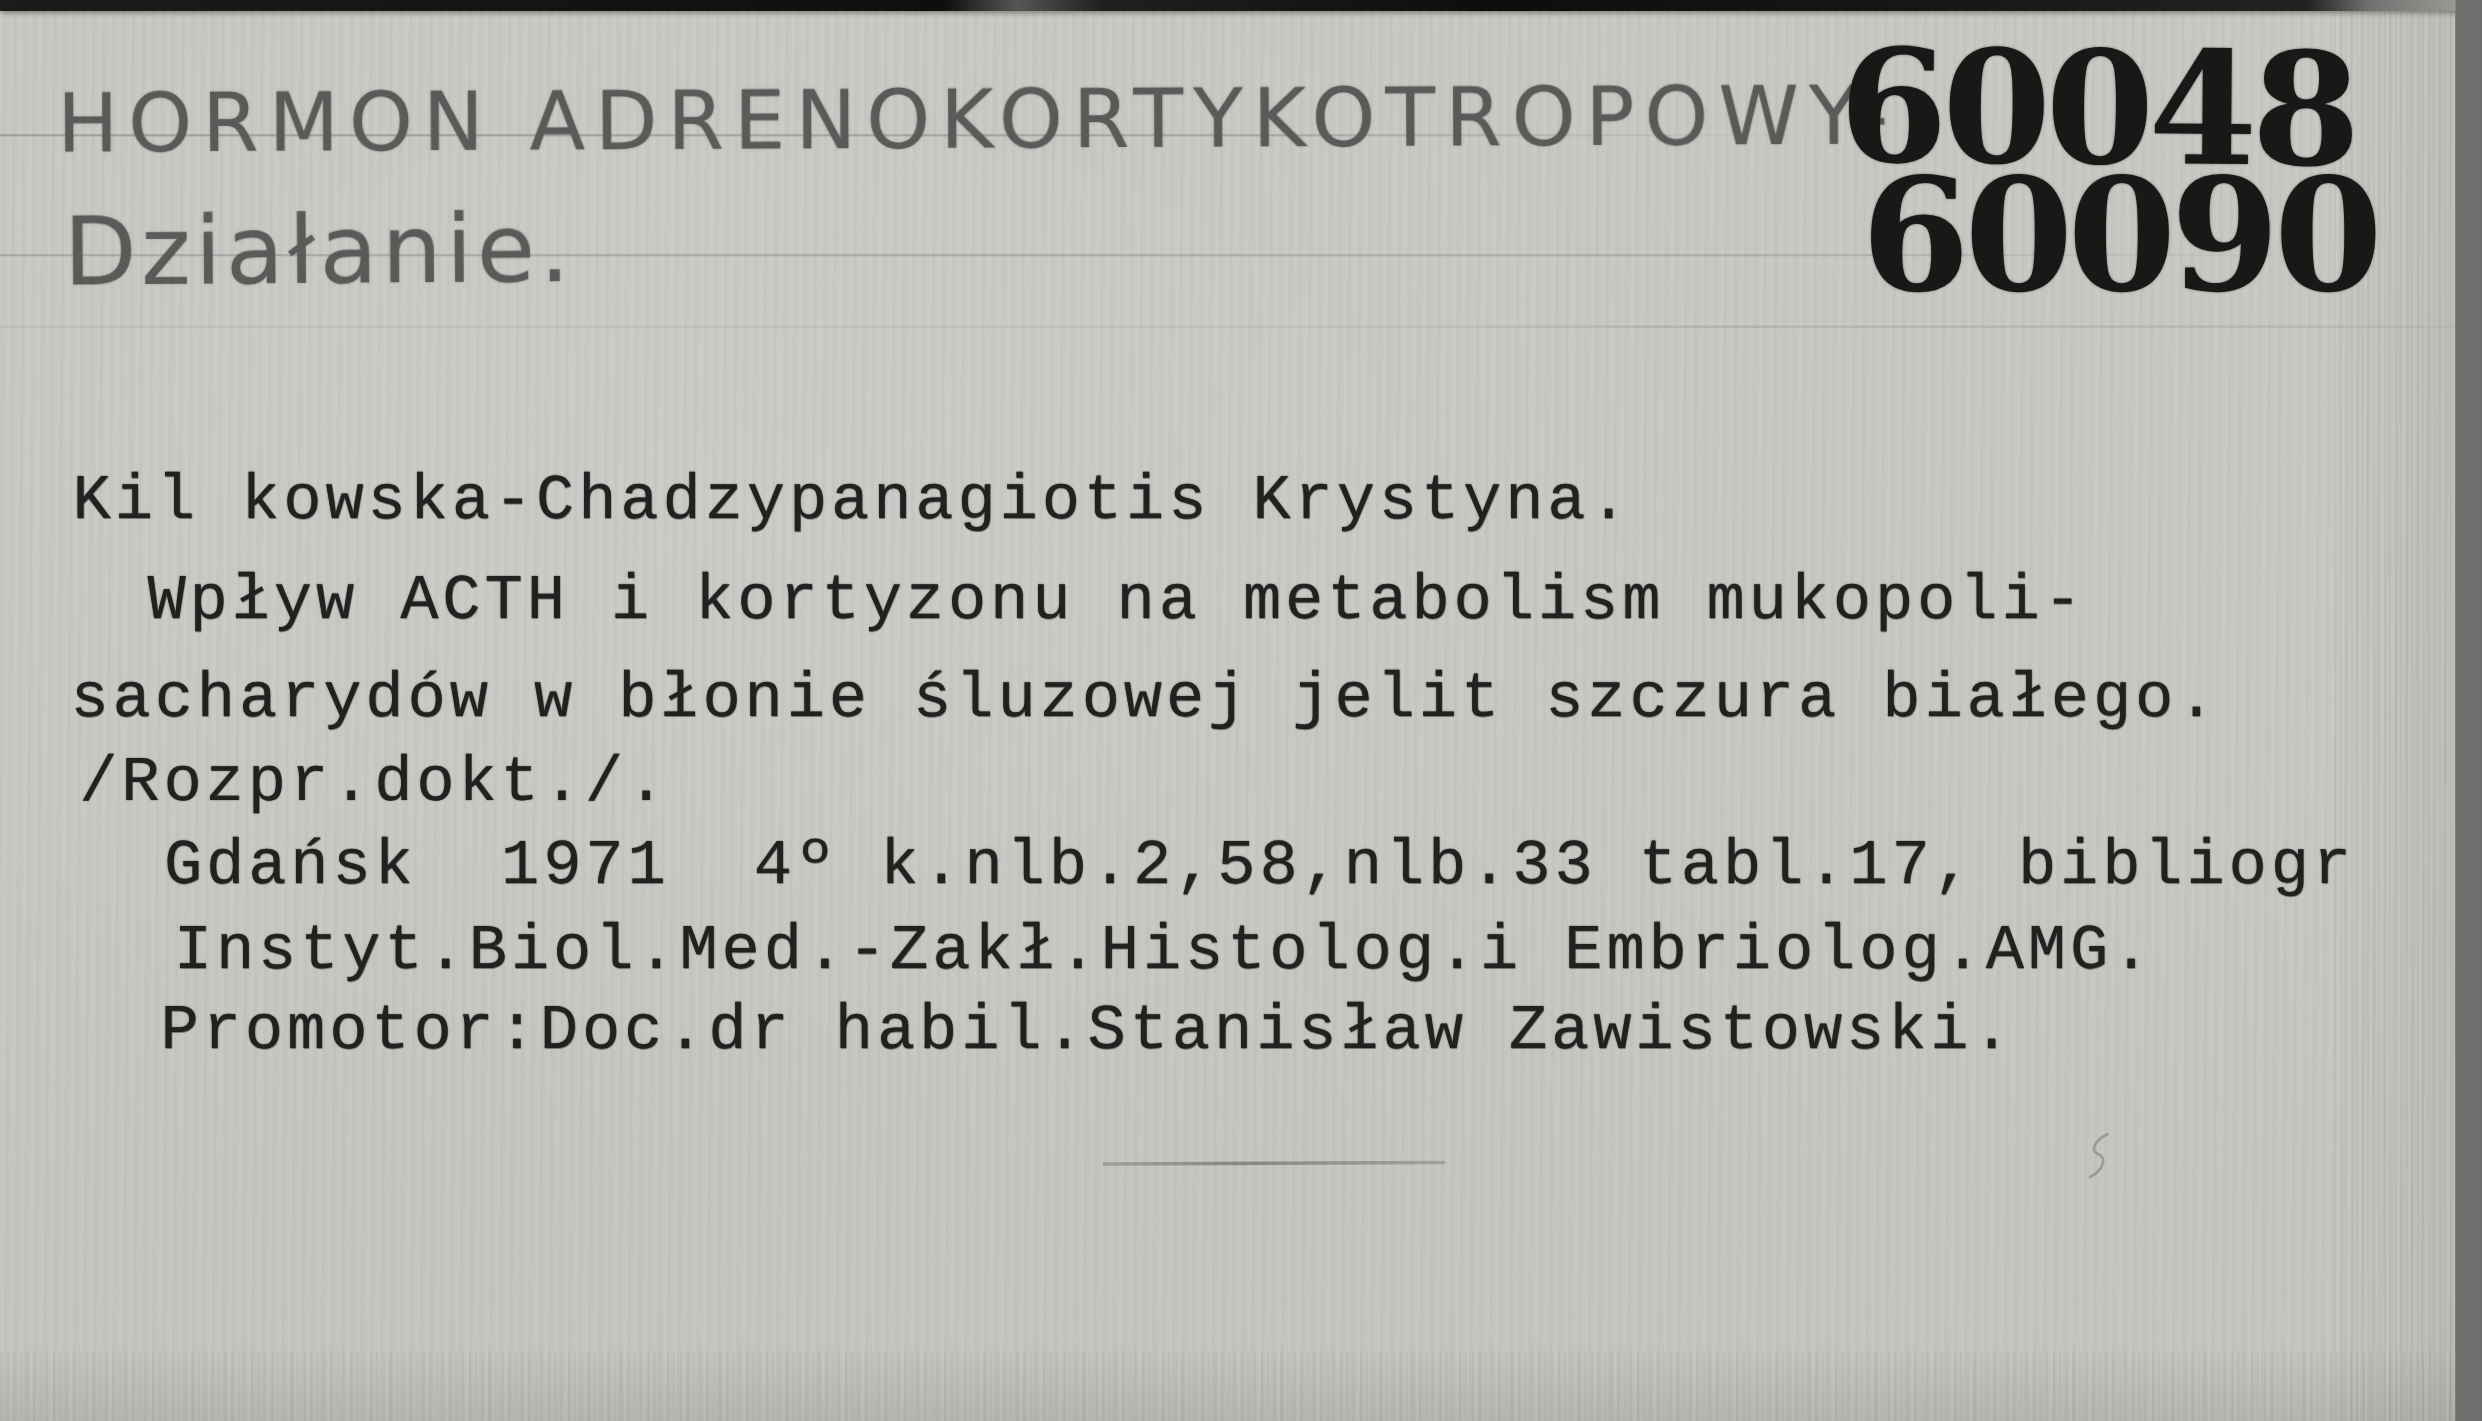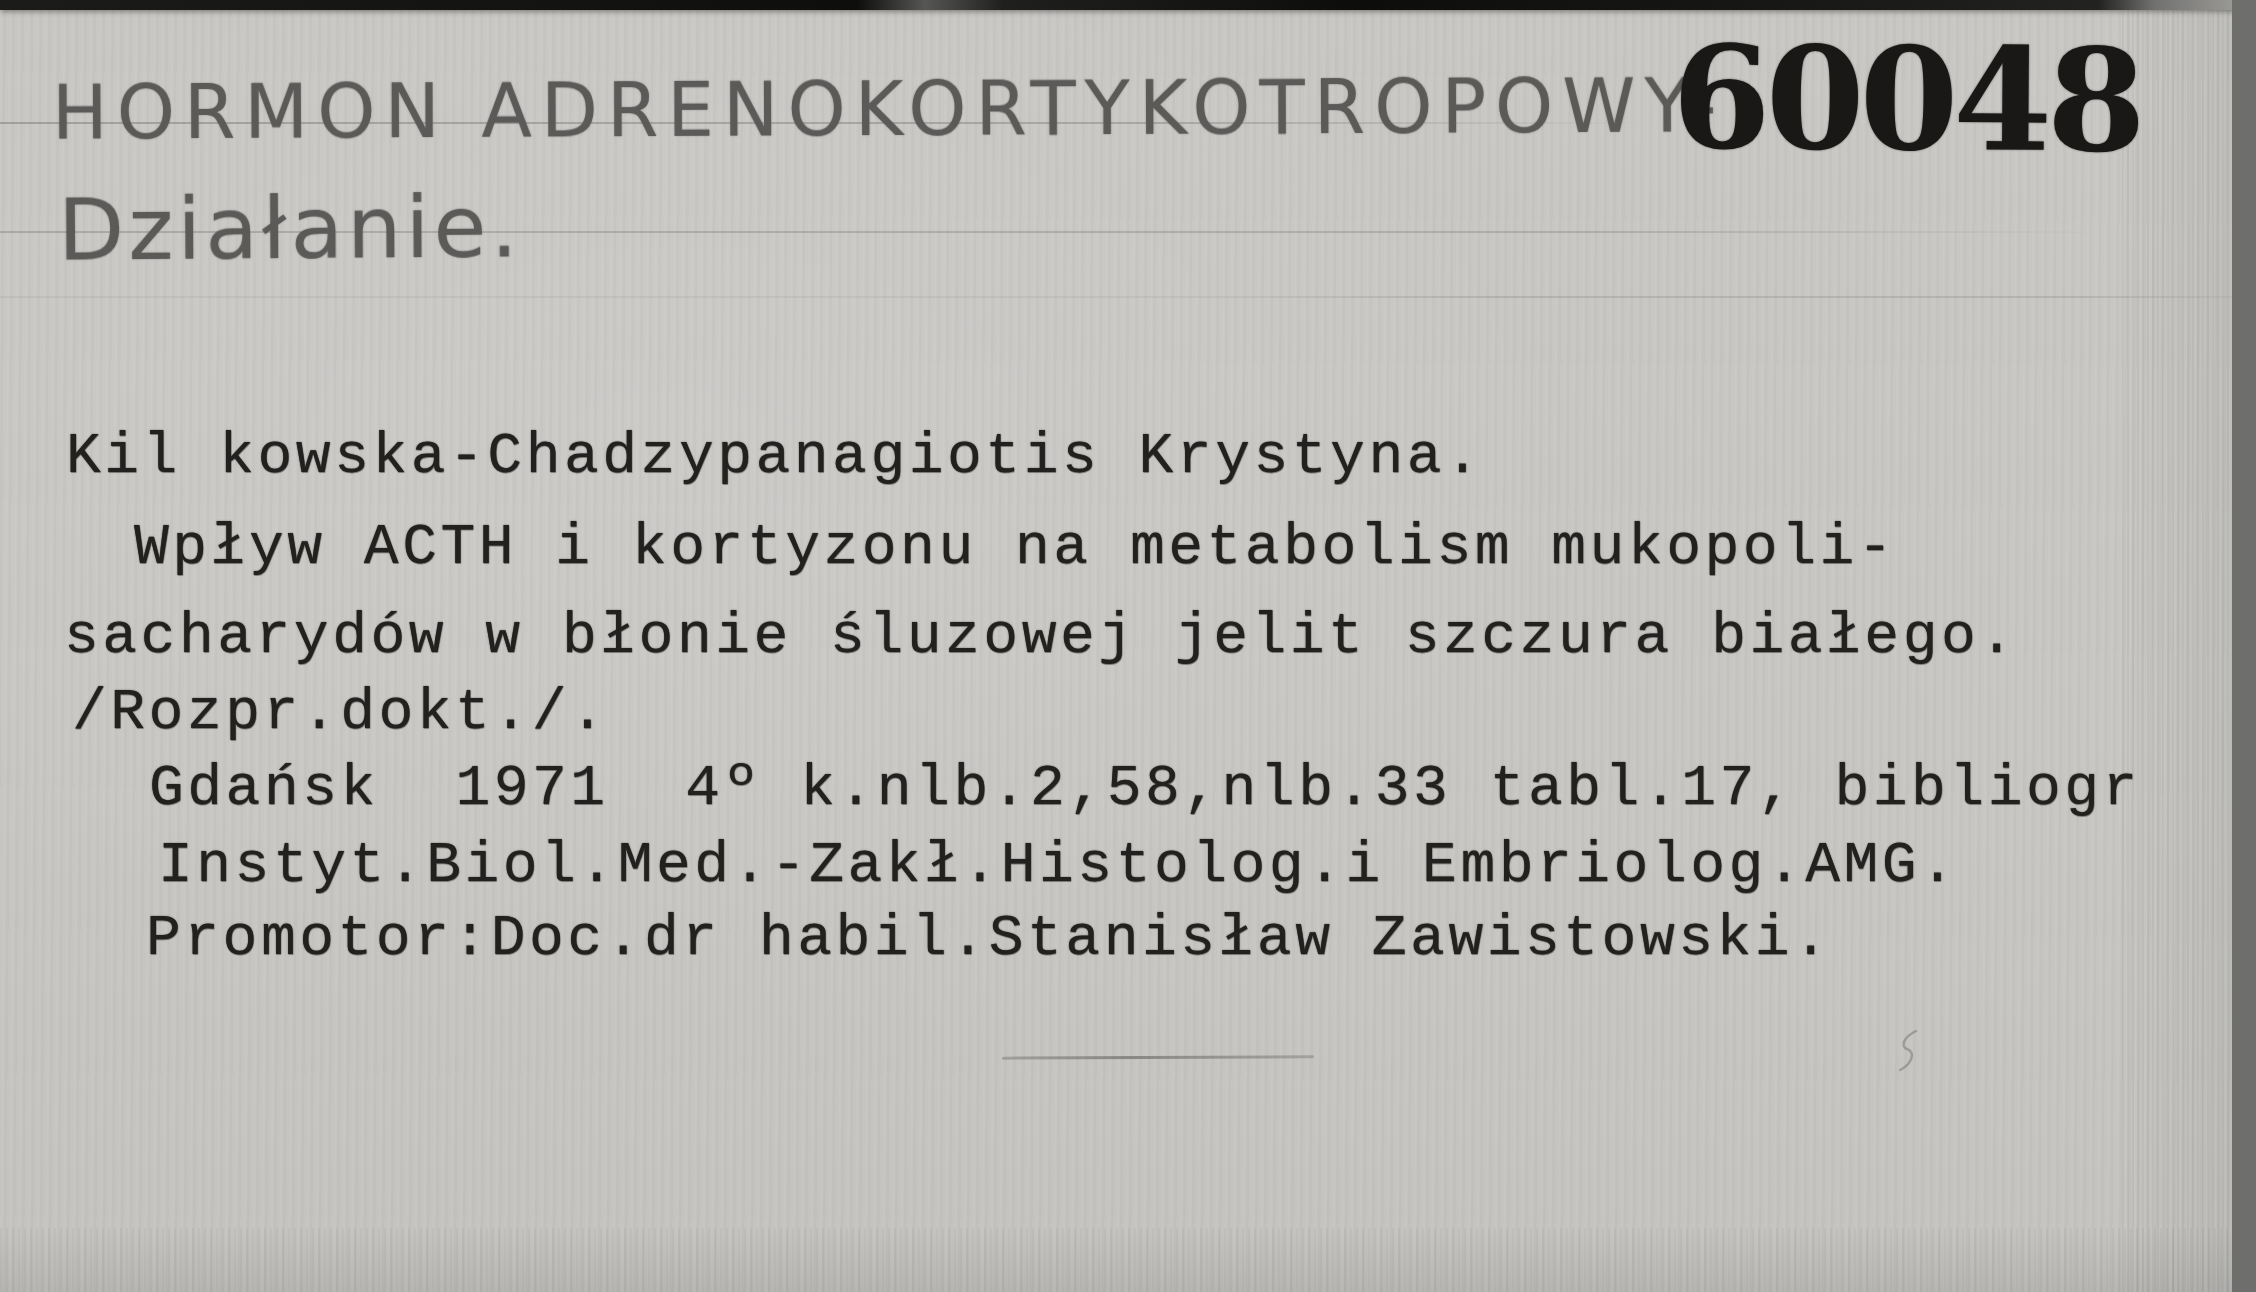--- a/index.html
+++ b/index.html
@@ -147,20 +147,21 @@
   <div class="rule-line rule-1"></div>
   <div class="rule-line rule-2"></div>
   <div class="rule-line rule-3"></div>
 
   <span class="handwritten hand-line-1">HORMON ADRENOKORTYKOTROPOWY-</span>
 
   <span class="handwritten hand-line-2">Działanie.</span>
 
   <span class="stamp stamp-top">60048</span>
 
+  <span class="stamp stamp-bottom">60090</span>
 
   <span class="typed typed-1">Kil kowska-Chadzypanagiotis Krystyna.</span>
 
   <span class="typed typed-2">Wpływ ACTH i kortyzonu na metabolism mukopoli-</span>
 
   <span class="typed typed-4">/Rozpr.dokt./.</span>
 
   <span class="typed typed-3">sacharydów w błonie śluzowej jelit szczura białego.</span>
 
   <span class="typed typed-5">Gdańsk  1971  4º k.nlb.2,58,nlb.33 tabl.17, bibliogr</span>

